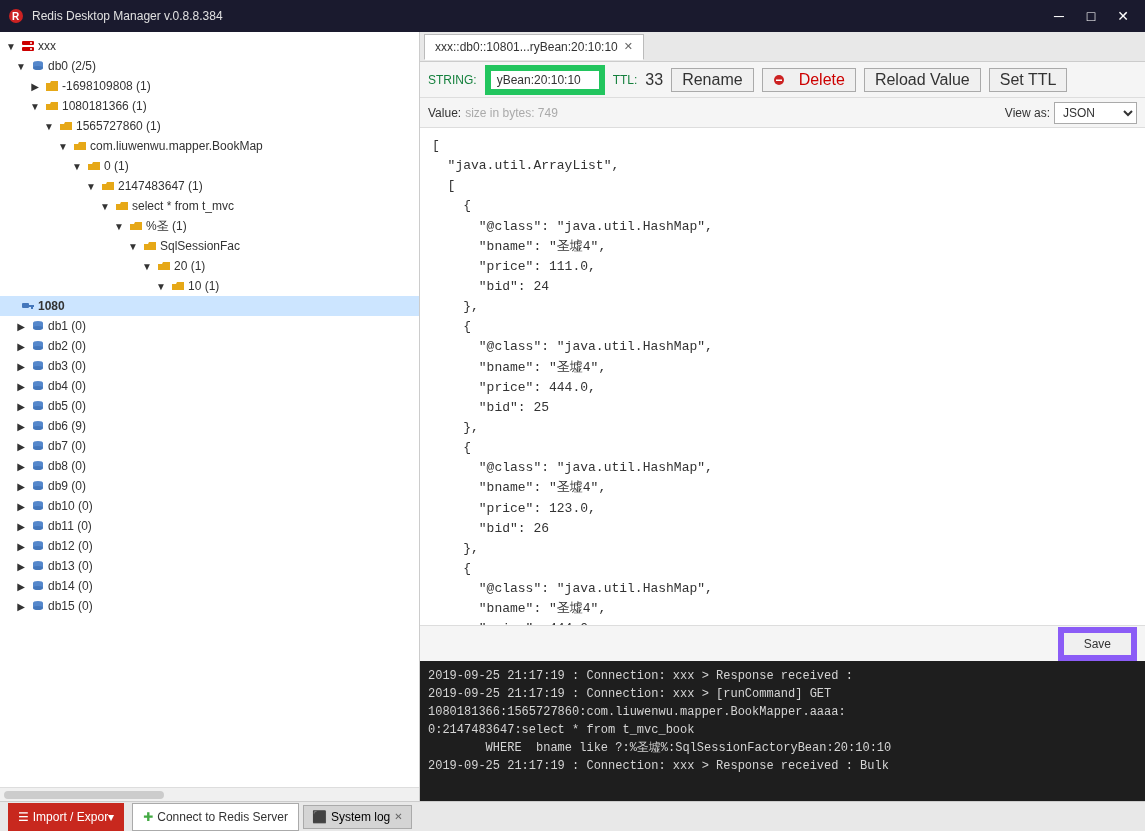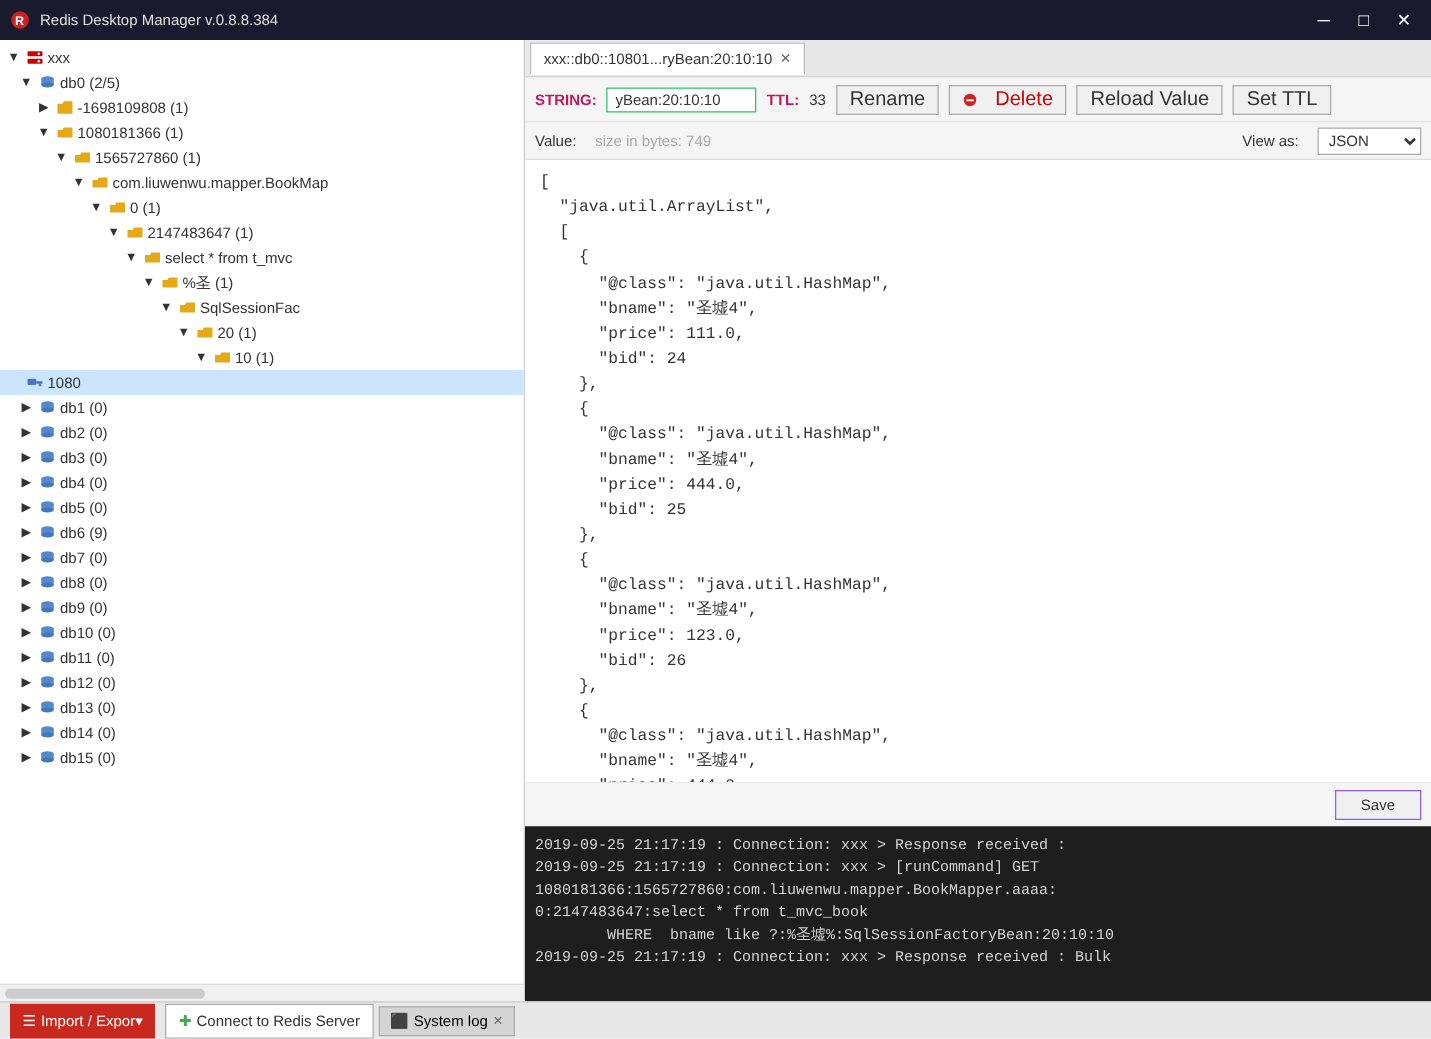--- a/index.html
+++ b/index.html
@@ -190,27 +190,27 @@
     .toolbar {
       background: #f5f5f5;
       border-bottom: 1px solid #ddd;
       display: flex;
       align-items: center;
       padding: 4px 8px;
       gap: 8px;
       height: 36px;
     }
     .toolbar-label {
-      font-weight: bold;
-      font-size: 12px;
-      color: #be185d;
+      font-weight: normal;
+      font-size: 12px;
+      color: #15803d;
     }
     .toolbar-value-box {
       background: white;
-      border: 1px solid #22c55e;
+      border: 6px solid #22c55e;
       padding: 2px 6px;
       font-size: 12px;
       color: #333;
       min-width: 120px;
     }
     .toolbar-btn {
       background: #f0f0f0;
       border: 1px solid #aaa;
       padding: 3px 10px;
       font-size: 16px;
@@ -227,21 +227,21 @@
       gap: 14px;
     }
 
     
     .value-row {
       background: #f5f5f5;
       border-bottom: 1px solid #ddd;
       display: flex;
       align-items: center;
       padding: 4px 8px;
-      gap: 15px;
+      gap: 4px;
       height: 30px;
     }
     .value-label {
       font-size: 12px;
       color: #333;
     }
     .value-hint {
       font-size: 12px;
       color: #aaa;
     }
@@ -289,21 +289,21 @@
       background: #f5f5f5;
       border-top: 1px solid #ddd;
       display: flex;
       justify-content: flex-end;
       padding: 4px 8px;
       height: 36px;
       align-items: center;
     }
     .save-btn {
       background: #f0f0f0;
-      border: 1px solid #8b5cf6;
+      border: 6px solid #8b5cf6;
       padding: 4px 20px;
       font-size: 12px;
       cursor: pointer;
       color: #333;
     }
 
     
     .log-area {
       height: 140px;
       background: #1e1e1e;
@@ -538,21 +538,21 @@
         <div class="tree-item" style="padding-left: 154px;">
           <span class="expand-btn">▼</span>
           <span class="tree-icon icon-folder-open">
             <svg width="14" height="14" viewBox="0 0 14 14">
               <path d="M1 5 L5 5 L6 3 L13 3 L13 11 L1 11 Z" fill="#e6a817"></path>
             </svg>
           </span>
           <span class="tree-label">10  (1)</span>
         </div>
 
-        <div class="tree-item selected" style="">
+        <div class="tree-item selected" style=" font-weight: bold;">
           <span class="expand-btn"> </span>
           <span class="tree-icon icon-key-blue">
             <svg width="14" height="14" viewBox="0 0 14 14">
               <rect x="1" y="4" width="7" height="5" rx="1" fill="#4477bb"></rect>
               <rect x="8" y="6" width="5" height="2" fill="#4477bb"></rect>
               <rect x="10" y="8" width="2" height="2" fill="#4477bb"></rect>
             </svg>
           </span>
           <span class="tree-label">1080</span>
         </div>
@@ -736,21 +736,21 @@
         <div class="tab active">
           <span>xxx::db0::10801...ryBean:20:10:10</span>
           <span class="tab-close">✕</span>
         </div>
       </div>
 
       <div class="toolbar">
         <span class="toolbar-label">STRING:</span>
         <div class="toolbar-value-box">yBean:20:10:10</div>
         <span class="toolbar-label">TTL:</span>
-        <span style="font-size:12px;color:#333;">33</span>
+        <span style="font-size:16px;color:#333;">33</span>
         <button class="toolbar-btn">Rename</button>
         <button class="toolbar-btn delete">
           <svg width="12" height="12" viewBox="0 0 12 12">
             <circle cx="6" cy="6" r="5" fill="#cc2222"></circle>
             <rect x="3" y="5.5" width="6" height="1.5" fill="white"></rect>
           </svg>
           <span>Delete</span>
         </button>
         <button class="toolbar-btn">Reload Value</button>
         <button class="toolbar-btn">Set TTL</button>

